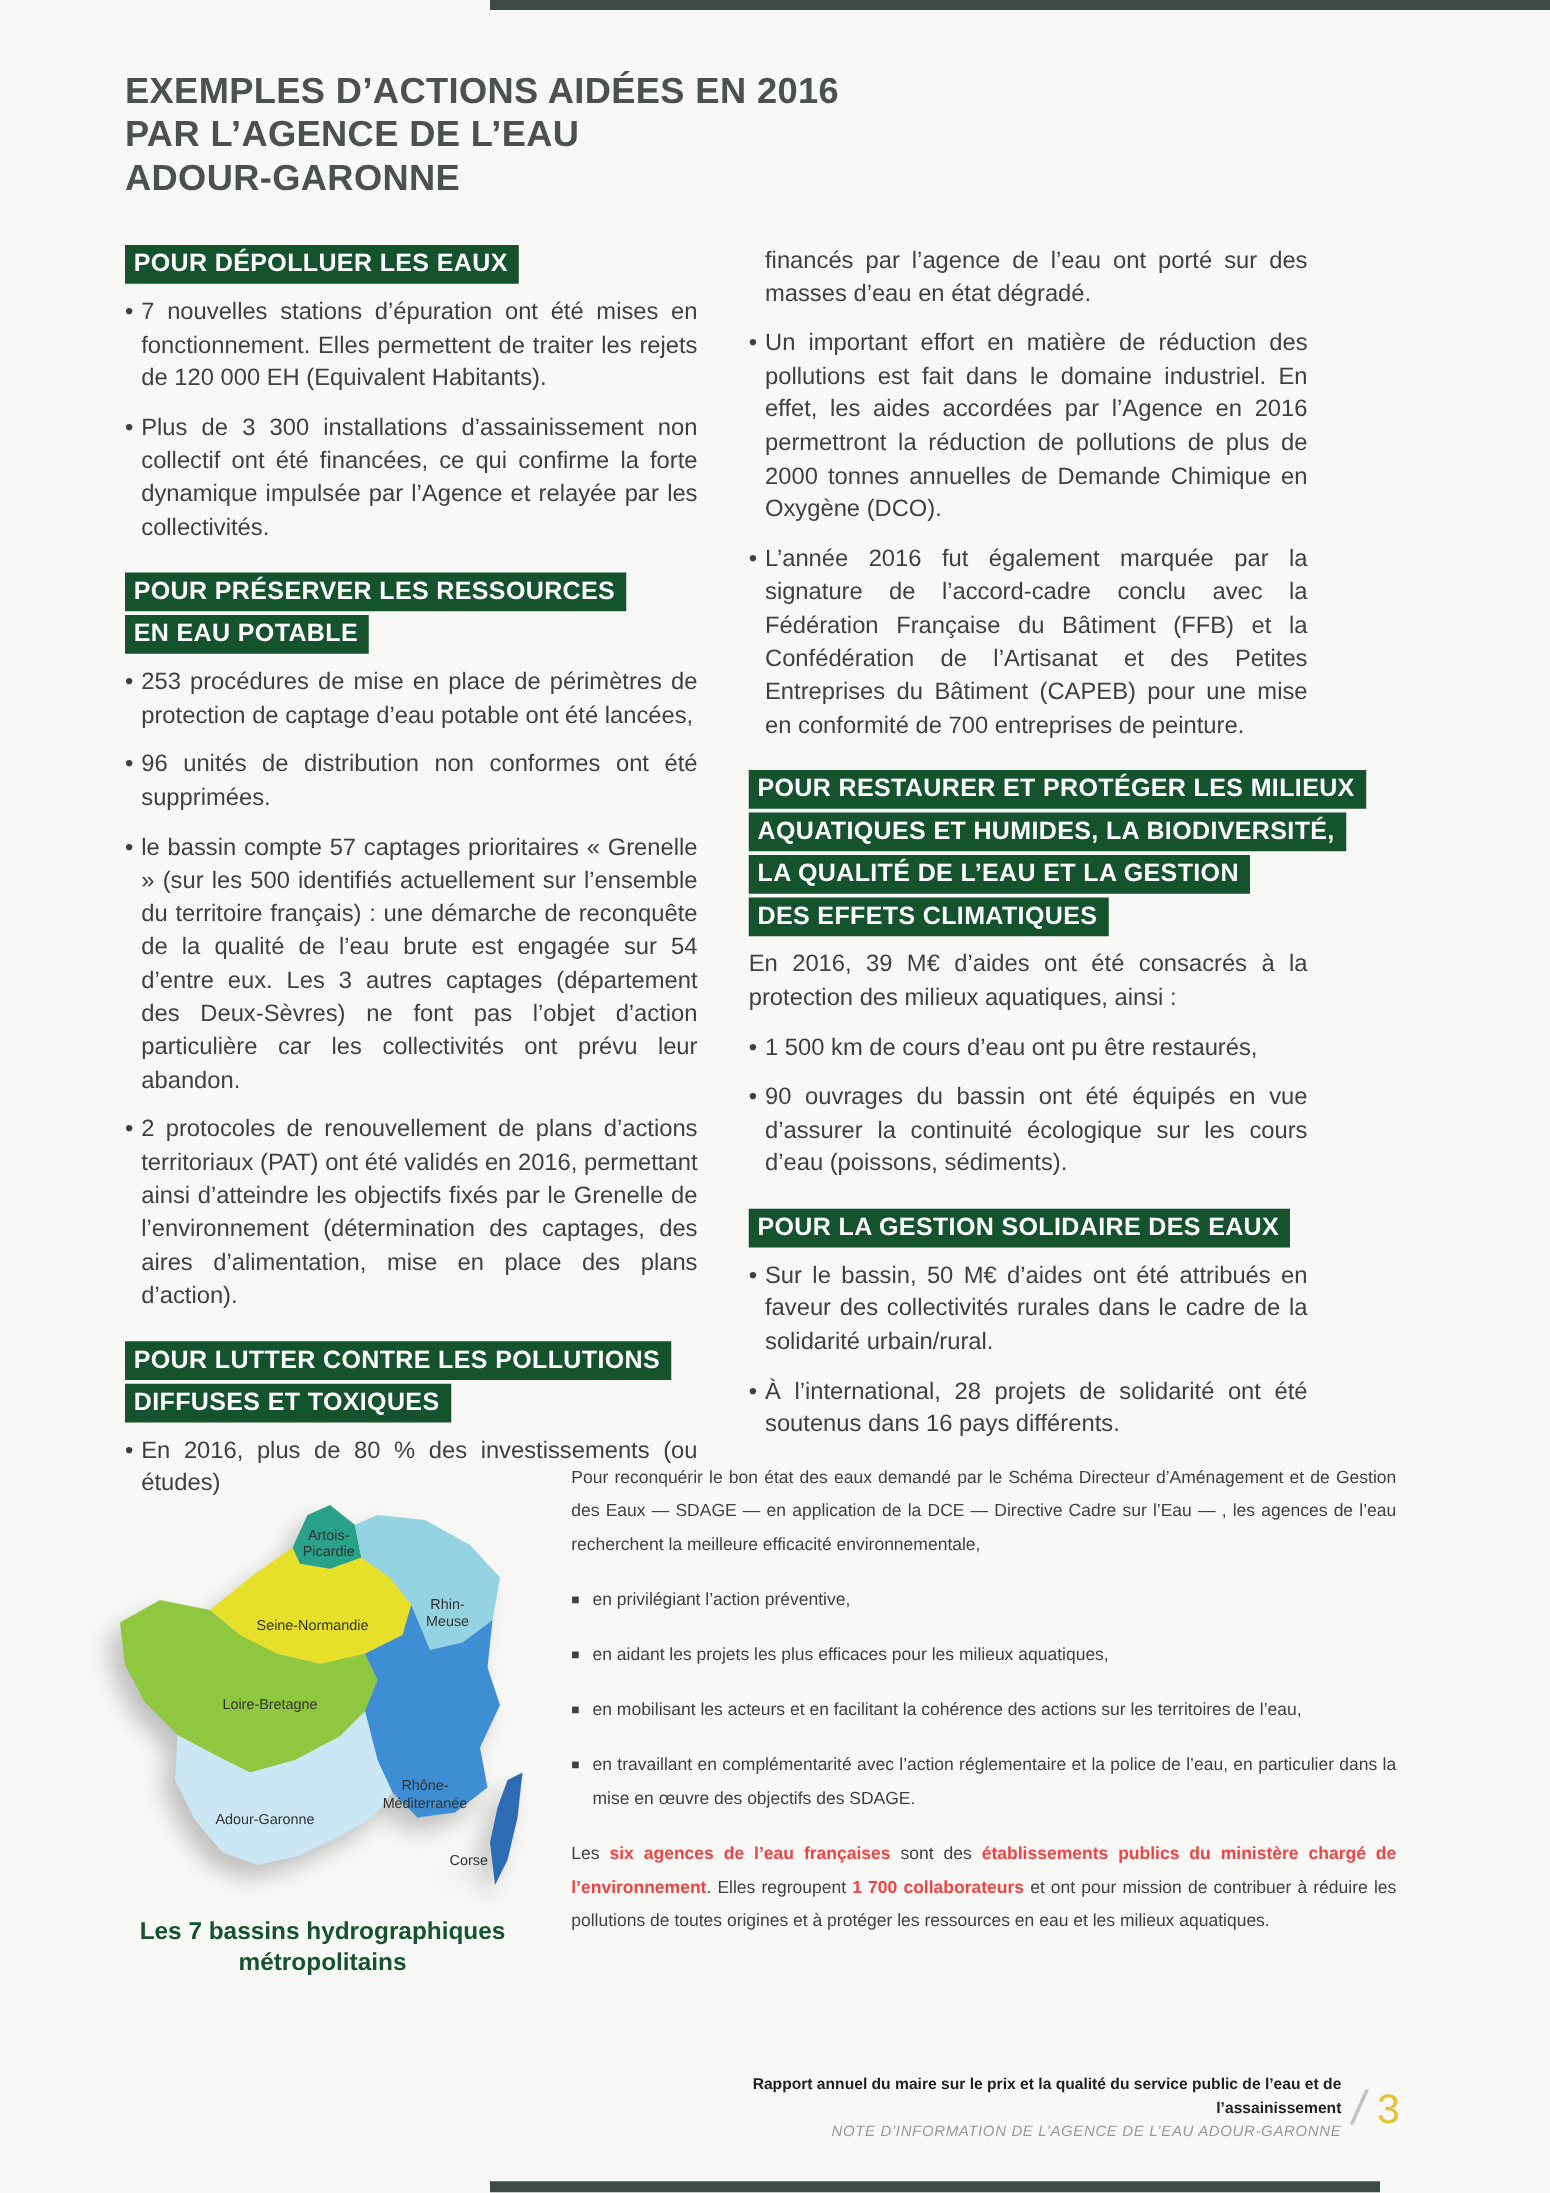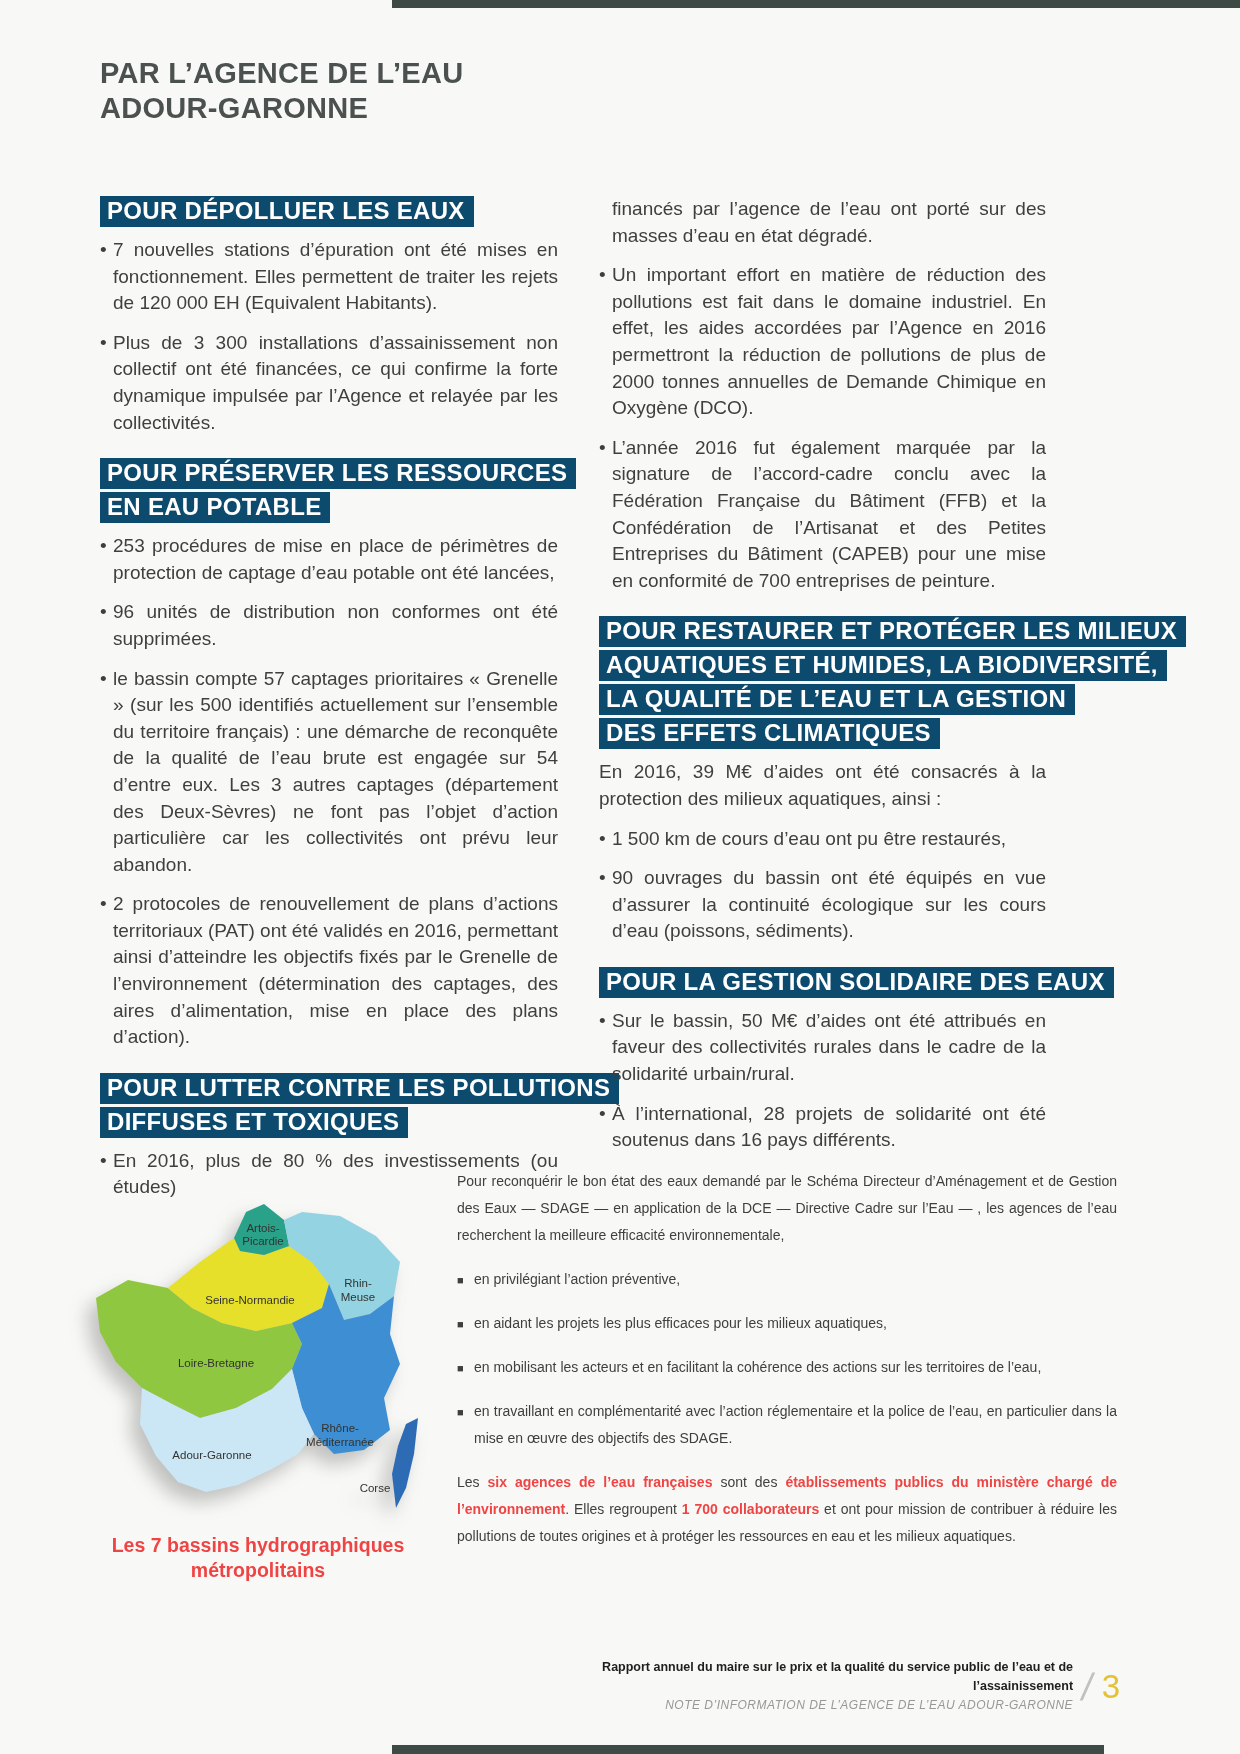--- a/index.html
+++ b/index.html
@@ -24,36 +24,36 @@
 
   
   .columns{position:absolute;left:100px;top:196px;width:946px;display:flex;gap:41px;}
   .col{font-size:19px;line-height:26.6px;text-align:justify;}
   .col.left{width:458px;}
   .col.right{width:447px;}
 
   .sec-header{margin:22px 0 10px;}
   .sec-header.first{margin-top:0;}
   .sec-header span{
-    display:table;background:#0c4a6e;color:#ffffff;
-    font-weight:bold;font-size:24px;line-height:24px;
+    display:table;background:#14532d;color:#ffffff;
+    font-weight:bold;font-size:20px;line-height:24px;
     padding:3px 9px 4px 7px;margin-bottom:3px;letter-spacing:.3px;white-space:nowrap;}
 
   ul.bullets{list-style:none;margin:0;padding:0;}
   ul.bullets li{position:relative;padding-left:13px;margin-bottom:13px;}
   ul.bullets li::before{content:"•";position:absolute;left:0;top:0;color:#3f3f3e;}
 
   p.flow{margin:0 0 13px;}
   p.continuation{margin:0 0 13px;padding-left:13px;}
 
   
   .map-block{position:absolute;left:88px;top:1192px;width:340px;margin:0;}
   .map-block svg{display:block;filter:drop-shadow(-9px 11px 9px rgba(90,90,90,.35));}
   .map-block text{font-family:"Liberation Sans","DejaVu Sans",sans-serif;font-size:11.5px;fill:#333330;}
-  .map-caption{margin-top:16px;text-align:center;font-weight:bold;font-size:19.5px;line-height:25px;color:#ef4444;}
+  .map-caption{margin-top:16px;text-align:center;font-weight:bold;font-size:19.5px;line-height:25px;color:#14532d;}
 
   
   .bottom-text{position:absolute;left:457px;top:1168px;width:660px;
     font-size:14px;line-height:27px;text-align:justify;}
   .bottom-text p.intro{margin:0 0 17px;}
   ul.squares{list-style:none;margin:0 0 10px;padding:0;}
   ul.squares li{position:relative;padding-left:17px;margin-bottom:17px;}
   ul.squares li::before{content:"■";position:absolute;left:0;top:1px;font-size:11px;color:#3f3f3e;}
   .bottom-text p.final{margin:16px 0 0;}
   .bottom-text b{color:#ef4444;}
@@ -69,20 +69,21 @@
 </style>
 </head>
 <body>
 
 <div class="page">
 
   <div class="edge-bar top"></div>
   <div class="edge-bar bottom"></div>
 
   <header class="title">
+    <div>EXEMPLES D’ACTIONS AIDÉES EN 2016</div>
     <div>PAR L’AGENCE DE L’EAU</div>
     <div>ADOUR-GARONNE</div>
   </header>
 
   <div class="columns">
 
     <div class="col left">
 
       <div class="sec-header first">
         <span>POUR DÉPOLLUER LES EAUX</span>

